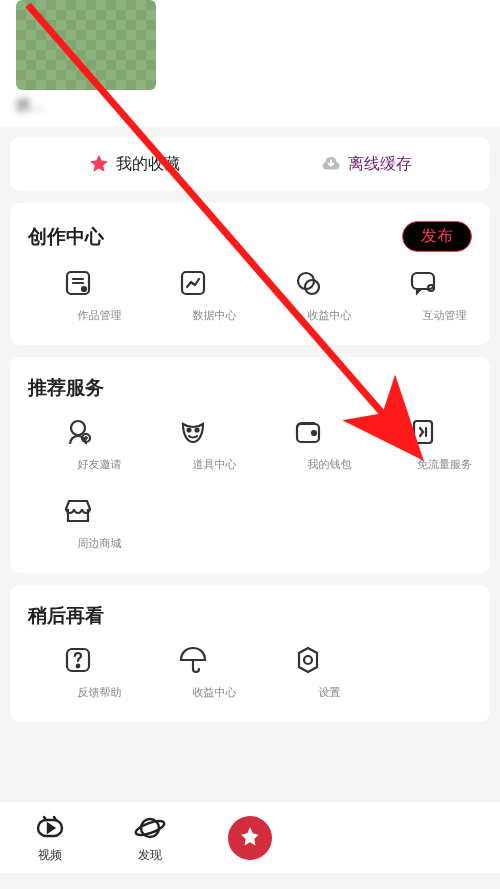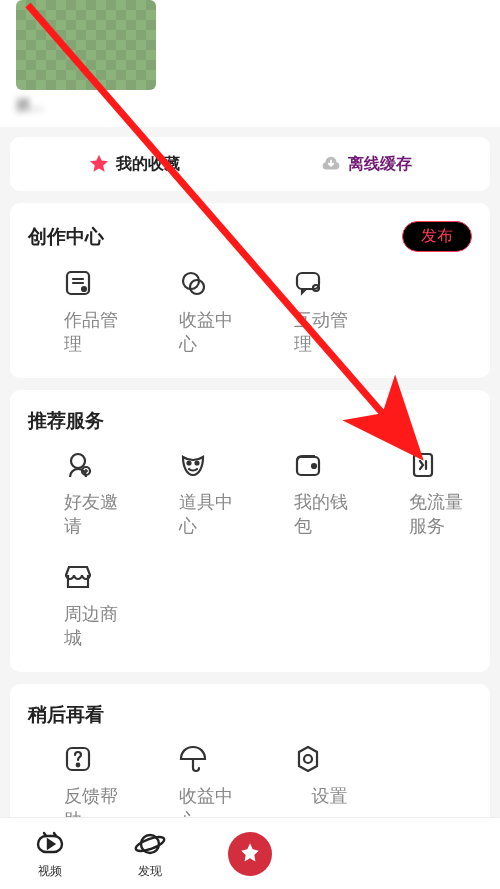--- a/index.html
+++ b/index.html
@@ -9,32 +9,32 @@
   .thumb { width: 140px; height: 90px; background:
       linear-gradient(45deg, rgba(0,0,0,0.08) 25%, transparent 25%, transparent 75%, rgba(0,0,0,0.08) 75%),
       linear-gradient(45deg, rgba(0,0,0,0.08) 25%, transparent 25%, transparent 75%, rgba(0,0,0,0.08) 75%),
       linear-gradient(#8db37d,#8db37d);
       background-size: 20px 20px, 20px 20px, cover;
       background-position: 0 0, 10px 10px, 0 0;
       border-radius: 6px; }
   .thumb-caption { font-size: 15px; color: #333; margin-top: 6px; filter: blur(3px); }
   .spacer-sm { height: 10px; background: #f5f5f5; }
   .quick-row { background: #fff; display: flex; align-items: center; justify-content: space-around; padding: 16px 8px; margin: 0 10px; border-radius: 10px; }
-  .quick-item { display: flex; align-items: center; gap: 6px; font-size: 16px; font-weight: 700; color: #222; }
+  .quick-item { display: flex; align-items: center; gap: 6px; font-size: 16px; font-weight: 400; color: #222; }
   .quick-item .qi-icon { width: 22px; height: 22px; display: flex; align-items: center; justify-content: center; }
   .section { background: #fff; margin: 12px 10px 0 10px; border-radius: 10px; padding: 18px 10px 22px 10px; }
   .section-header { display: flex; align-items: center; justify-content: space-between; padding: 0 8px 14px 8px; }
   .section-title { font-size: 19px; font-weight: 700; color: #222; }
   .publish-btn { border: 1.5px solid #ff3b5c; color: #ff3b5c; background: #000000; border-radius: 999px; padding: 4px 18px; font-size: 16px; font-weight: 500; }
   .grid4 { display: grid; grid-template-columns: repeat(4, 1fr); row-gap: 22px; }
   .cell { display: flex; flex-direction: column; align-items: center; gap: 8px; }
   .cell-icon { width: 34px; height: 34px; display: flex; align-items: center; justify-content: center; }
-  .cell-label { font-size: 18px; color: #888; margin-left: 44px; }
+  .cell-label { font-size: 11px; color: #888; margin-left: 44px; }
   .content-scroll { flex: 1; overflow: hidden; }
-  .bottom-nav { position: absolute; bottom: 0; left: 0; right: 0; height: 72px; background: #fff; display: flex; align-items: center; justify-content: space-around; border-top: 1px solid #eee; }
+  .bottom-nav { position: absolute; bottom: 16px; left: 0; right: 0; height: 72px; background: #fff; display: flex; align-items: center; justify-content: space-around; border-top: 1px solid #eee; }
   .nav-item { display: flex; flex-direction: column; align-items: center; gap: 2px; width: 80px; }
   .nav-icon { width: 34px; height: 34px; display:flex; align-items:center; justify-content:center; }
   .nav-label { font-size: 12px; color: #333; }
   .nav-active-circle { width: 44px; height: 44px; border-radius: 50%; background: #d22e3e; display:flex; align-items:center; justify-content:center; }
   .annotation-arrow { position: absolute; left: 0; top: 0; width: 500px; height: 889px; pointer-events: none; }
   svg { overflow: visible; }
 </style>
 </head>
 <body>
 
@@ -80,20 +80,29 @@
                 <rect x="5" y="5" width="22" height="22" rx="4"></rect>
                 <path d="M11 12h10M11 16h10" stroke-linecap="round"></path>
                 <circle cx="22" cy="22" r="2" fill="#333"></circle>
               </svg>
             </span>
           <span class="cell-label">作品管理</span>
         </div>
         <div class="cell">
           <span class="cell-icon">
               <svg width="32" height="32" viewBox="0 0 32 32" fill="none" stroke="#333" stroke-width="2.2">
+                <rect x="5" y="5" width="22" height="22" rx="4"></rect>
+                <path d="M10 20l4-5 4 3 4-6" stroke-linecap="round" stroke-linejoin="round"></path>
+              </svg>
+            </span>
+          <span class="cell-label">数据中心</span>
+        </div>
+        <div class="cell">
+          <span class="cell-icon">
+              <svg width="32" height="32" viewBox="0 0 32 32" fill="none" stroke="#333" stroke-width="2.2">
                 <circle cx="14" cy="14" r="8"></circle>
                 <circle cx="20" cy="20" r="7"></circle>
               </svg>
             </span>
           <span class="cell-label">收益中心</span>
         </div>
         <div class="cell">
           <span class="cell-icon">
               <svg width="32" height="32" viewBox="0 0 32 32" fill="none" stroke="#333" stroke-width="2.2">
                 <rect x="5" y="6" width="22" height="16" rx="5"></rect>

